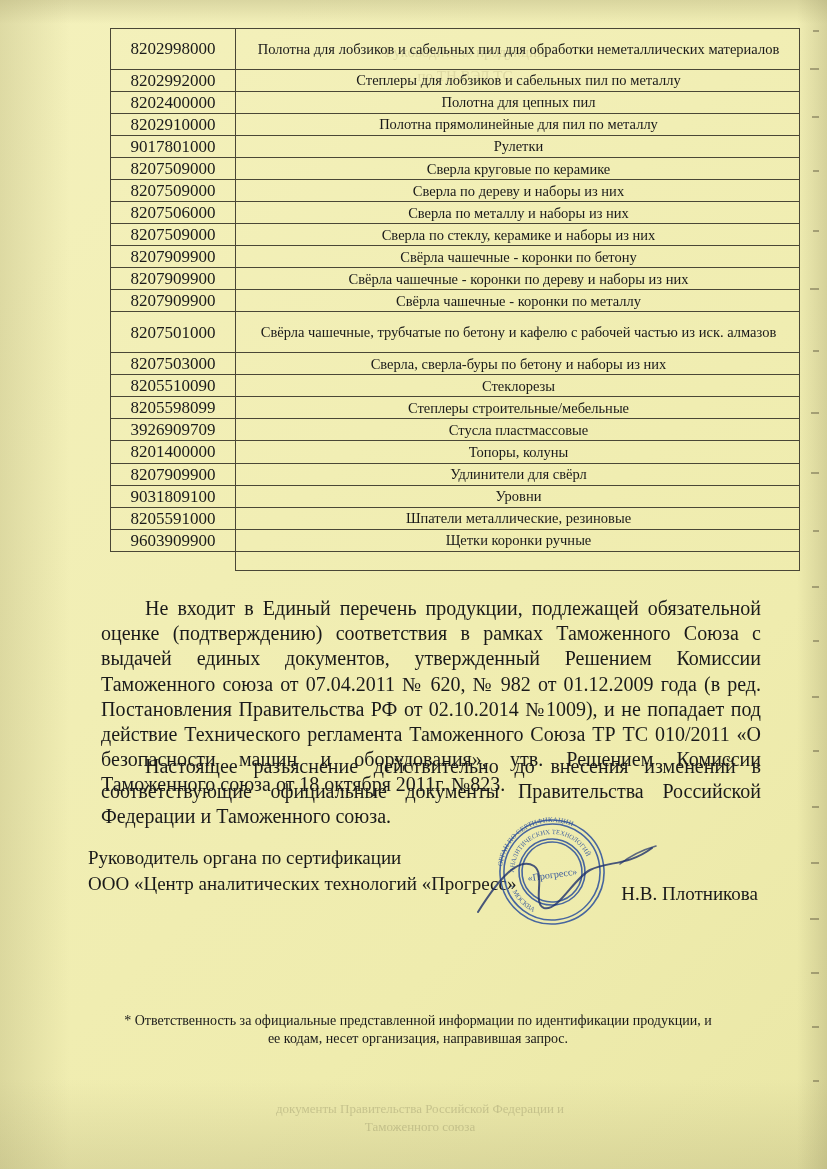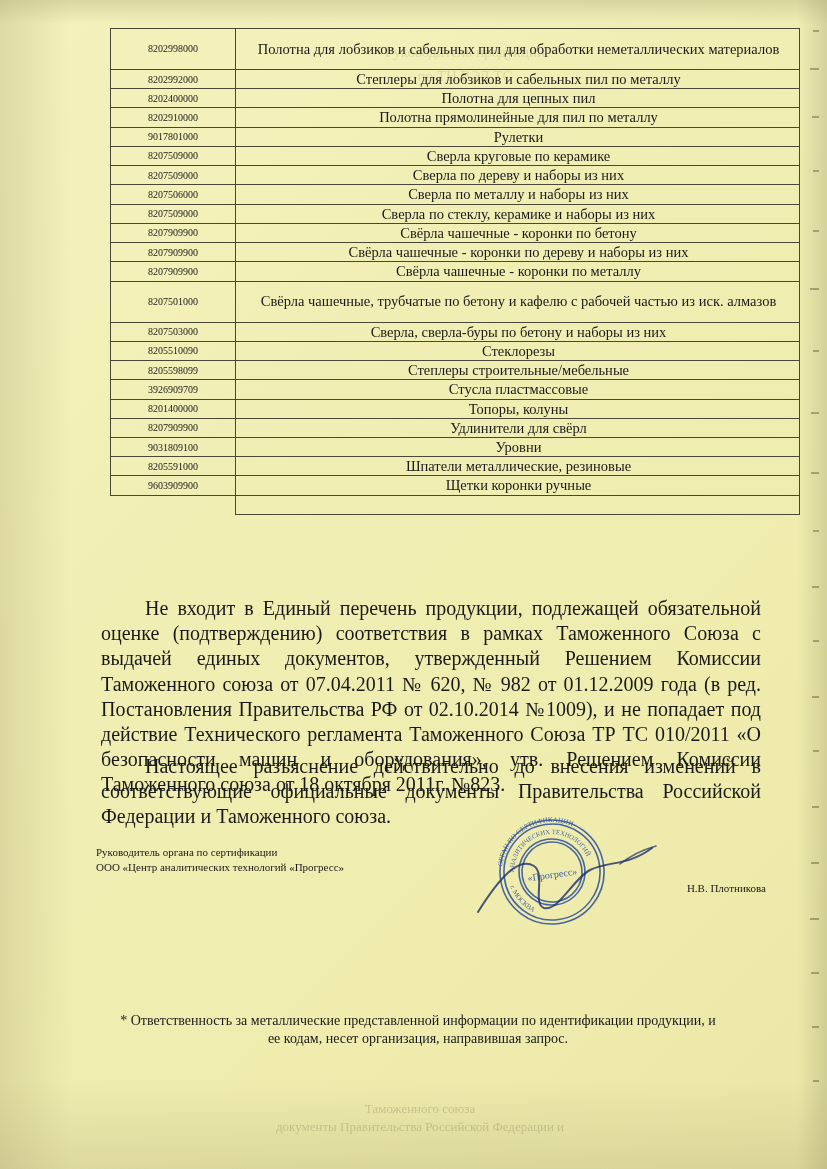--- a/index.html
+++ b/index.html
@@ -80,21 +80,21 @@
   table.codes td {
     border: 1px solid #4a4736;
     padding: 1px 4px;
     vertical-align: middle;
     background: transparent;
   }
   table.codes td.code {
     width: 116px;
     text-align: center;
     white-space: nowrap;
-    font-size: 10px;
+    font-size: 17px;
   }
   table.codes td.name {
     padding-left: 6px;
     text-align: center;
   }
   table.codes tr.tall td {
     height: 38px;
   }
   table.codes tr.last-blank td {
     height: 16px;
@@ -111,24 +111,24 @@
     text-align: justify;
     text-justify: inter-word;
   }
   .p1 { top: 596px; }
   .p2 { top: 754px; }
   .indent { display: inline-block; width: 44px; }
 
   
   .sig {
     position: absolute;
-    left: 96px;
+    left: 88px;
     top: 845px;
     width: 680px;
-    font-size: 11px;
+    font-size: 19px;
     line-height: 1.35;
   }
   .sig .name {
     position: absolute;
     right: 10px;
     top: 36px;
     white-space: nowrap;
   }
 
   
@@ -361,22 +361,22 @@
   </div>
 
   <div class="sign-stroke">
     <svg width="190" height="110" viewBox="0 0 190 110" xmlns="http://www.w3.org/2000/svg">
       <path d="M8,92 C28,60 48,36 64,46 C76,54 62,84 74,88 C88,92 104,58 120,50 C138,41 158,46 182,28" fill="none" stroke="#1d2f6b" stroke-width="2" opacity="0.8" stroke-linecap="round"></path>
       <path d="M150,44 C160,36 172,30 186,26" fill="none" stroke="#1d2f6b" stroke-width="1.6" opacity="0.7" stroke-linecap="round"></path>
     </svg>
   </div>
 
   <div class="footnote">
-    <span>* Ответственность за металлические представленной информации по идентификации продукции, и</span>
+    <span>* Ответственность за официальные представленной информации по идентификации продукции, и</span>
     <span class="ln2">ее кодам, несет организация, направившая запрос.</span>
   </div>
 
   <div class="bleed">
+    <div>документы Правительства Российской Федерации и</div>
     <div>Таможенного союза</div>
-    <div>документы Правительства Российской Федерации и</div>
   </div>
 
 </div>
 
 </body></html>

